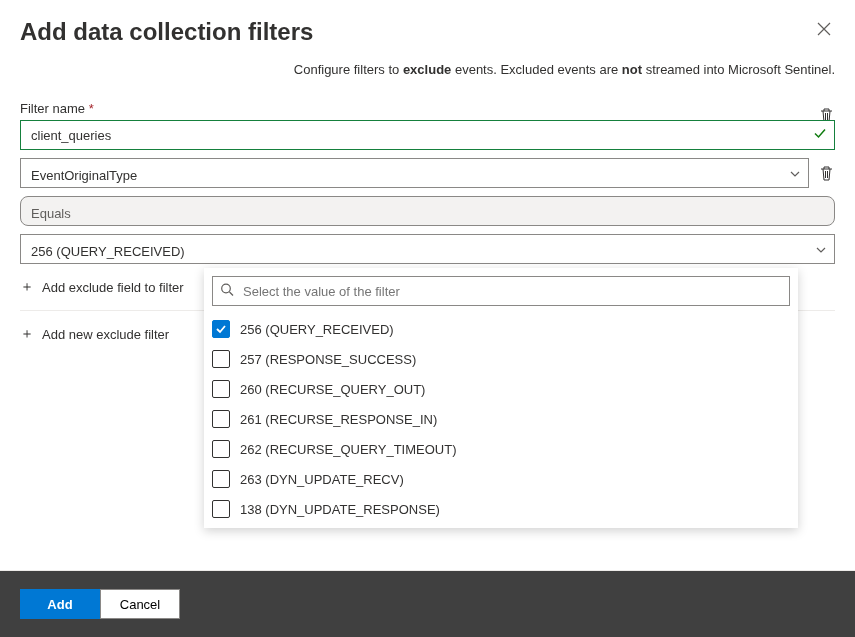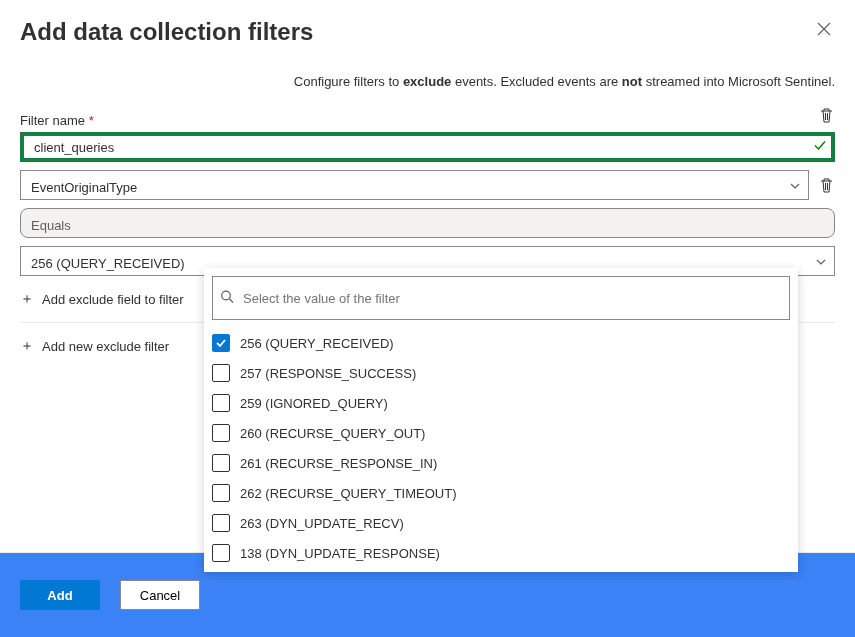--- a/index.html
+++ b/index.html
@@ -20,36 +20,36 @@
     }
     .header-row {
       display: flex;
       justify-content: space-between;
       align-items: flex-start;
     }
     h1 {
       font-size: 24px;
       font-weight: 600;
       color: #323130;
-      margin-bottom: 28px;
+      margin-bottom: 16px;
     }
     .close-x { font-size: 15px; color: #605e5c; cursor: pointer; padding: 4px; }
     .description { font-size: 13px; color: #323130; margin-bottom: 24px; text-align: right; }
     .description .bold { font-weight: 700; }
     .field-label { font-size: 13px; margin-bottom: 4px; display: block; }
     .req { color: #a4262c; }
     .row { display: flex; align-items: center; gap: 8px; margin-bottom: 8px; }
     .row .field { flex: 1 1 auto; }
     .trash { color: #323130; cursor: pointer; width: 18px; height: 18px; flex: 0 0 auto; display: inline-flex; align-items: center; justify-content: center; }
     .trash-top { position: absolute; right: 20px; top: 106px; }
     input.text {
       width: 100%;
       height: 30px;
       padding: 4px 30px 4px 10px;
-      border: 4px solid #15803d;
+      border: 1px solid #15803d;
       font-size: 13px;
       font-family: inherit;
       background: #fff;
       color: #323130;
     }
     .input-valid { border: 1px solid #6e2e92; }
     .input-wrap { position: relative; }
     .check { position: absolute; right: 8px; top: 50%; transform: translateY(-50%); color: #107c10; font-size: 14px; }
     .select-ctl {
       width: 100%;
@@ -77,24 +77,24 @@
       border: none;
       font-family: inherit;
     }
     .plus { font-size: 14px; font-weight: normal; }
     .divider { border-top: 1px solid #edebe9; margin: 8px 0; }
     .footer {
       position: absolute;
       left: 0; bottom: 0;
       width: 100%;
       border-top: 1px solid #edebe9;
-      padding: 27px 20px;
-      display: flex;
-      gap: 20px;
-      background: #3b82f6;
+      padding: 18px 20px;
+      display: flex;
+      gap: 0;
+      background: #404040;
     }
     .btn {
       height: 30px;
       min-width: 80px;
       padding: 0 16px;
       font-size: 13px;
       font-family: inherit;
       cursor: pointer;
       border: 1px solid #8a8886;
       background: #fff;
@@ -115,21 +115,21 @@
       border: none;
       box-shadow: 0 3px 10px rgba(0,0,0,0.18);
       z-index: 10;
     }
     .dd-search {
       margin: 8px;
       position: relative;
     }
     .dd-search input {
       width: 100%;
-      height: 44px;
+      height: 30px;
       padding: 4px 8px 4px 30px;
       border: 1px solid #8a8886;
       font-size: 13px;
       font-family: inherit;
     }
     .dd-search .mag { position: absolute; left: 8px; top: 50%; transform: translateY(-50%); color: #605e5c; }
     .dd-list { max-height: 290px; overflow-y: scroll; padding: 0 0 4px 0; }
     .dd-item {
       display: flex;
       align-items: center;
@@ -260,24 +260,20 @@
             </svg>
           </span>
           <span>256 (QUERY_RECEIVED)</span>
         </div>
         <div class="dd-item">
           <span class="cb"></span>
           <span>257 (RESPONSE_SUCCESS)</span>
         </div>
         <div class="dd-item">
           <span class="cb"></span>
-          <span>259 (IGNORED_QUERY)</span>
-        </div>
-        <div class="dd-item">
-          <span class="cb"></span>
           <span>260 (RECURSE_QUERY_OUT)</span>
         </div>
         <div class="dd-item">
           <span class="cb"></span>
           <span>261 (RECURSE_RESPONSE_IN)</span>
         </div>
         <div class="dd-item">
           <span class="cb"></span>
           <span>262 (RECURSE_QUERY_TIMEOUT)</span>
         </div>

